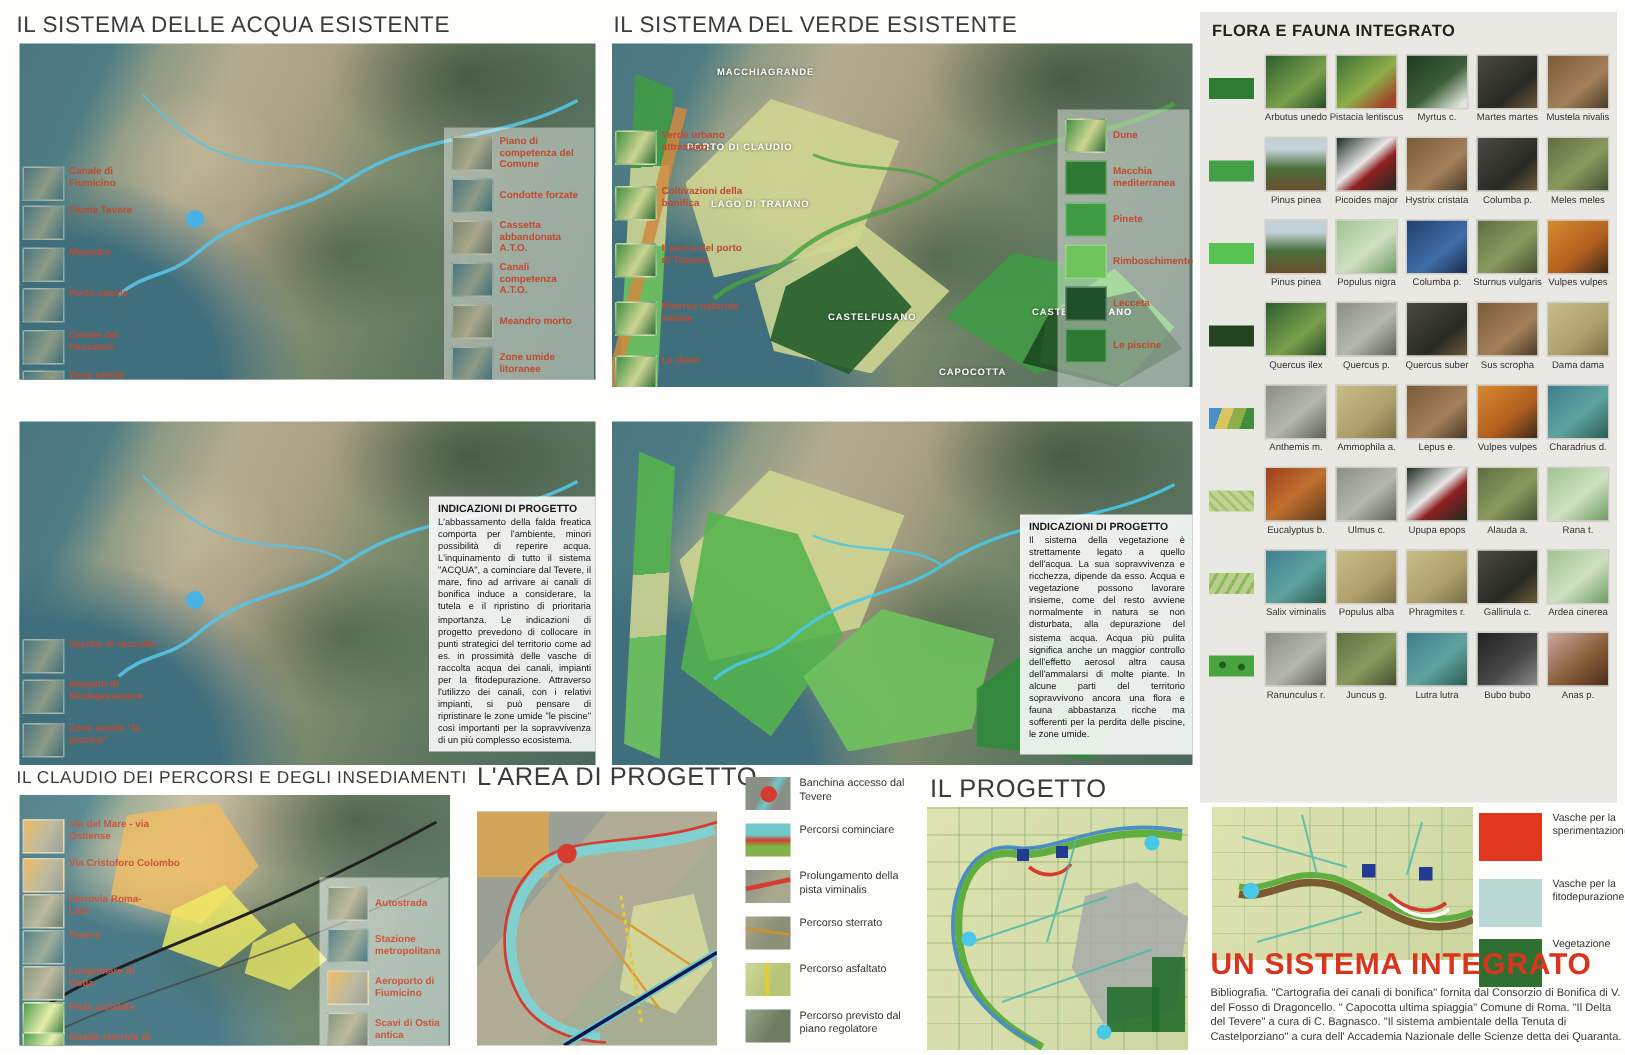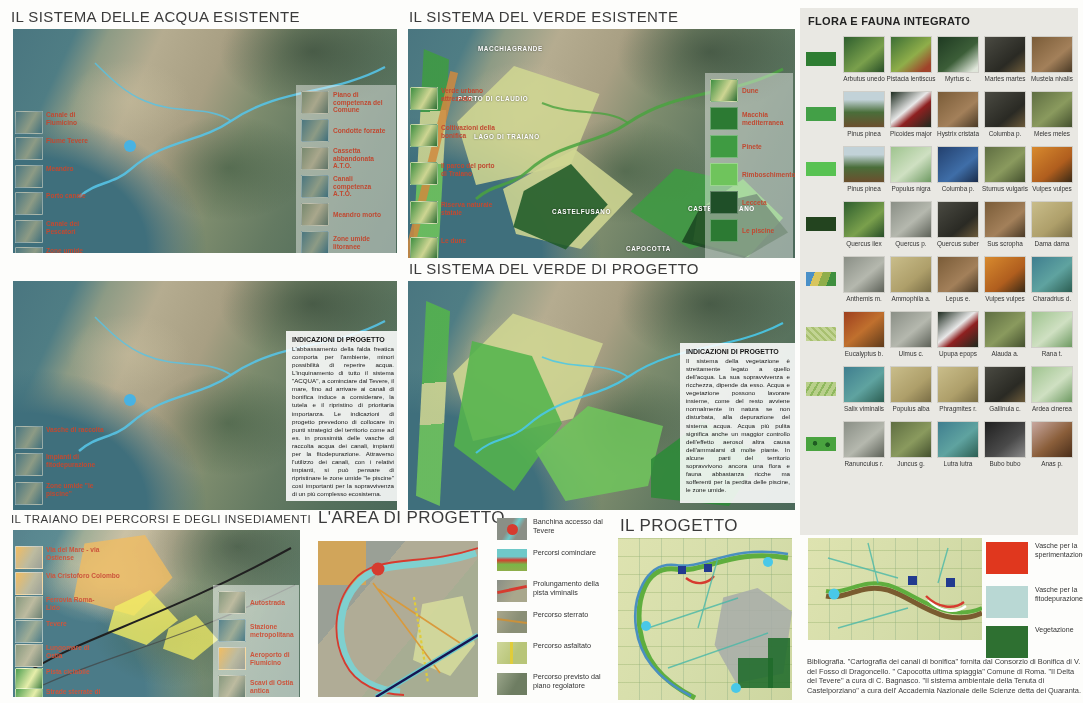--- a/index.html
+++ b/index.html
@@ -468,38 +468,37 @@
     <div class="litem" style="left:2px;top:201px;">
         <div class="lthumb w"></div>
         <div class="rlab">Zone umide "le piscine"</div>
       </div>
     <div class="indbox" style="left:273px;top:50px;width:102px;height:160px;">
       <div class="ittl">INDICAZIONI DI PROGETTO</div>
       <div class="itxt">L'abbassamento della falda freatica comporta per l'ambiente, minori possibilità di reperire acqua. L'inquinamento di tutto il sistema "ACQUA", a cominciare dal Tevere, il mare, fino ad arrivare ai canali di bonifica induce a considerare, la tutela e il ripristino di prioritaria importanza. Le indicazioni di progetto prevedono di collocare in punti strategici del territorio come ad es. in prossimità delle vasche di raccolta acqua dei canali, impianti per la fitodepurazione. Attraverso l'utilizzo dei canali, con i relativi impianti, si può pensare di ripristinare le zone umide "le piscine" così importanti per la sopravvivenza di un più complesso ecosistema.</div>
     </div>
   </div>
 
-  <div class="ptitle" style="left:409px;top:260px;">IL SISTEMA DEL VERDE DI PROGETTO</div>
   <div class="map sat" style="left:408px;top:281px;width:387px;height:229px;">
     <div class="blob" style="left:25px;top:25px;width:200px;height:150px;background:#cfd692;clip-path:polygon(10% 45%,40% 5%,85% 25%,70% 75%,20% 90%);"></div>
     <div class="blob" style="left:40px;top:60px;width:120px;height:150px;background:#54b44c;clip-path:polygon(20% 0,70% 10%,95% 55%,55% 100%,5% 70%);"></div>
     <div class="blob" style="left:120px;top:120px;width:150px;height:100px;background:#6fc45c;clip-path:polygon(5% 50%,40% 5%,90% 25%,80% 85%,25% 100%);"></div>
     <div class="blob" style="left:230px;top:140px;width:130px;height:85px;background:#2c8a38;clip-path:polygon(10% 45%,50% 0,95% 40%,70% 100%,10% 90%);"></div>
     <div class="blob" style="left:8px;top:20px;width:34px;height:205px;background:linear-gradient(175deg,#54b44c 0 40%,#cfd692 40% 60%,#6fc45c 60% 100%);clip-path:polygon(30% 0,100% 5%,70% 100%,0 95%);"></div>
     <svg class="mapsvg" width="387" height="229">
       <path d="M375,42 C322,70 270,62 220,96 C188,118 154,114 120,144 C102,160 86,156 68,172" fill="none" stroke="#49c8e8" stroke-width="2.2" opacity=".9"></path>
       <path d="M220,96 C198,80 166,90 134,76" fill="none" stroke="#49c8e8" stroke-width="1.6" opacity=".85"></path>
     </svg>
     <div class="indbox" style="left:272px;top:62px;width:104px;height:150px;">
       <div class="ittl">INDICAZIONI DI PROGETTO</div>
       <div class="itxt">Il sistema della vegetazione è strettamente legato a quello dell'acqua. La sua sopravvivenza e ricchezza, dipende da esso. Acqua e vegetazione possono lavorare insieme, come del resto avviene normalmente in natura se non disturbata, alla depurazione del sistema acqua. Acqua più pulita significa anche un maggior controllo dell'effetto aerosol altra causa dell'ammalarsi di molte piante. In alcune parti del territorio sopravvivono ancora una flora e fauna abbastanza ricche ma sofferenti per la perdita delle piscine, le zone umide.</div>
     </div>
   </div>
 
-  <div class="ptitle small" style="left:11px;top:513px;">IL TRAIANO DEI PERCORSI E DEGLI INSEDIAMENTI</div>
+  <div class="ptitle small" style="left:11px;top:513px;">IL CLAUDIO DEI PERCORSI E DEGLI INSEDIAMENTI</div>
   <div class="map sat light" style="left:13px;top:530px;width:287px;height:167px;">
     <div class="blob" style="left:55px;top:5px;width:110px;height:85px;background:#dba84e;clip-path:polygon(15% 10%,70% 0,95% 50%,60% 95%,5% 75%);opacity:.8;"></div>
     <div class="blob" style="left:95px;top:60px;width:70px;height:55px;background:#d8d44e;clip-path:polygon(10% 30%,60% 0,100% 55%,55% 100%,0 75%);opacity:.8;"></div>
     <div class="blob" style="left:150px;top:85px;width:55px;height:45px;background:#d8d44e;clip-path:polygon(10% 30%,60% 0,100% 55%,55% 100%,0 75%);opacity:.75;"></div>
     <svg class="mapsvg" width="287" height="167">
       <path d="M18,140 C75,105 150,88 278,18" fill="none" stroke="#1d1d1d" stroke-width="2"></path>
       <path d="M30,155 C95,125 170,110 282,55" fill="none" stroke="#3a3a3a" stroke-width="1.2" opacity=".7"></path>
     </svg>
     <div class="litem" style="left:2px;top:16px;">
         <div class="lthumb o"></div>
@@ -628,15 +627,16 @@
     <div class="ilab">Vasche per la sperimentazione</div>
   </div>
   <div class="ileg-item" style="left:986px;top:586px;">
     <div class="iswatch" style="background: rgb(185, 216, 212);"></div>
     <div class="ilab">Vasche per la fitodepurazione</div>
   </div>
   <div class="ileg-item" style="left:986px;top:626px;">
     <div class="iswatch" style="background: rgb(46, 112, 49);"></div>
     <div class="ilab">Vegetazione</div>
   </div>
+  <div class="bigred" style="left:807px;top:632px;">UN SISTEMA INTEGRATO</div>
   <div class="biblio" style="left:807px;top:657px;">Bibliografia. "Cartografia dei canali di bonifica" fornita dal Consorzio di Bonifica di V. del Fosso di Dragoncello.  " Capocotta ultima spiaggia" Comune di Roma. "Il Delta del Tevere" a cura di C. Bagnasco.   "Il sistema ambientale della Tenuta di Castelporziano" a cura dell' Accademia Nazionale delle Scienze detta dei Quaranta.</div>
 
 </div>
 
 </body></html>

